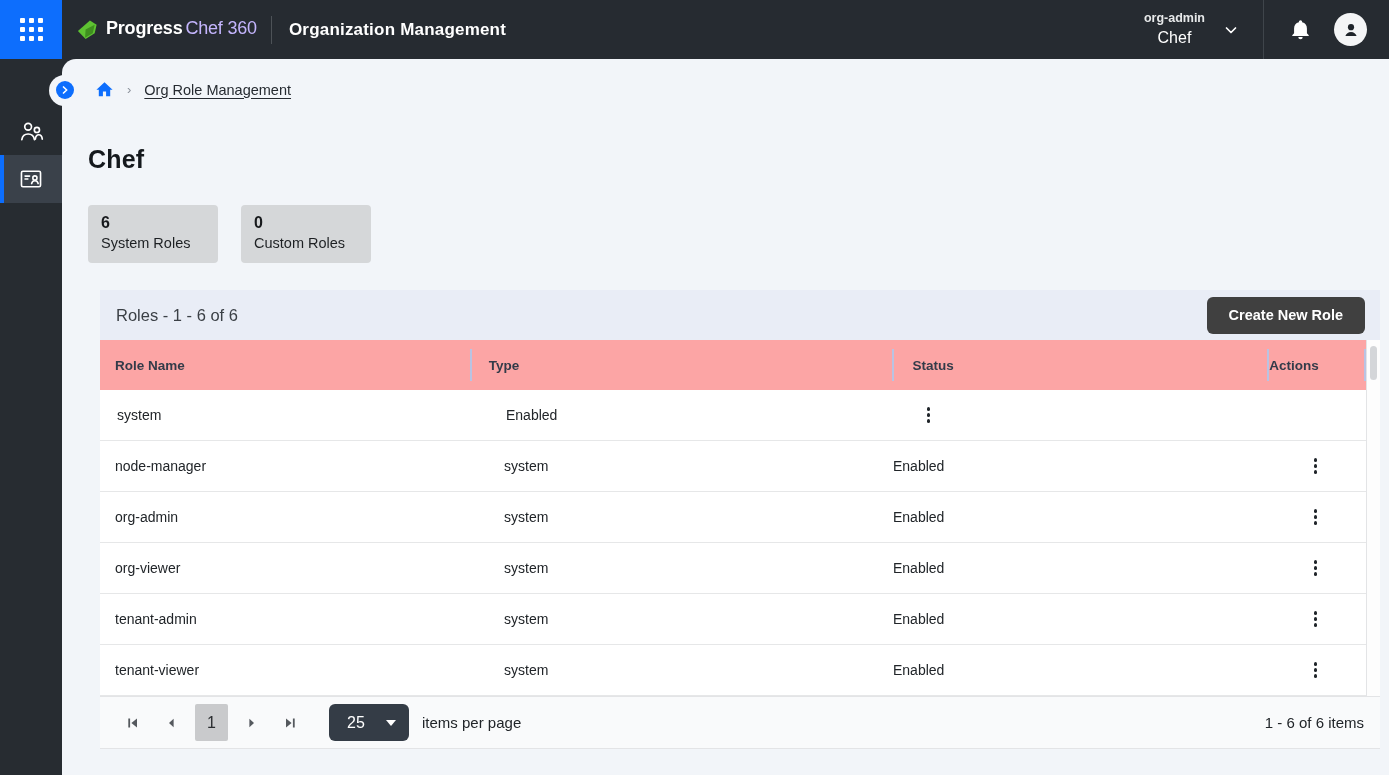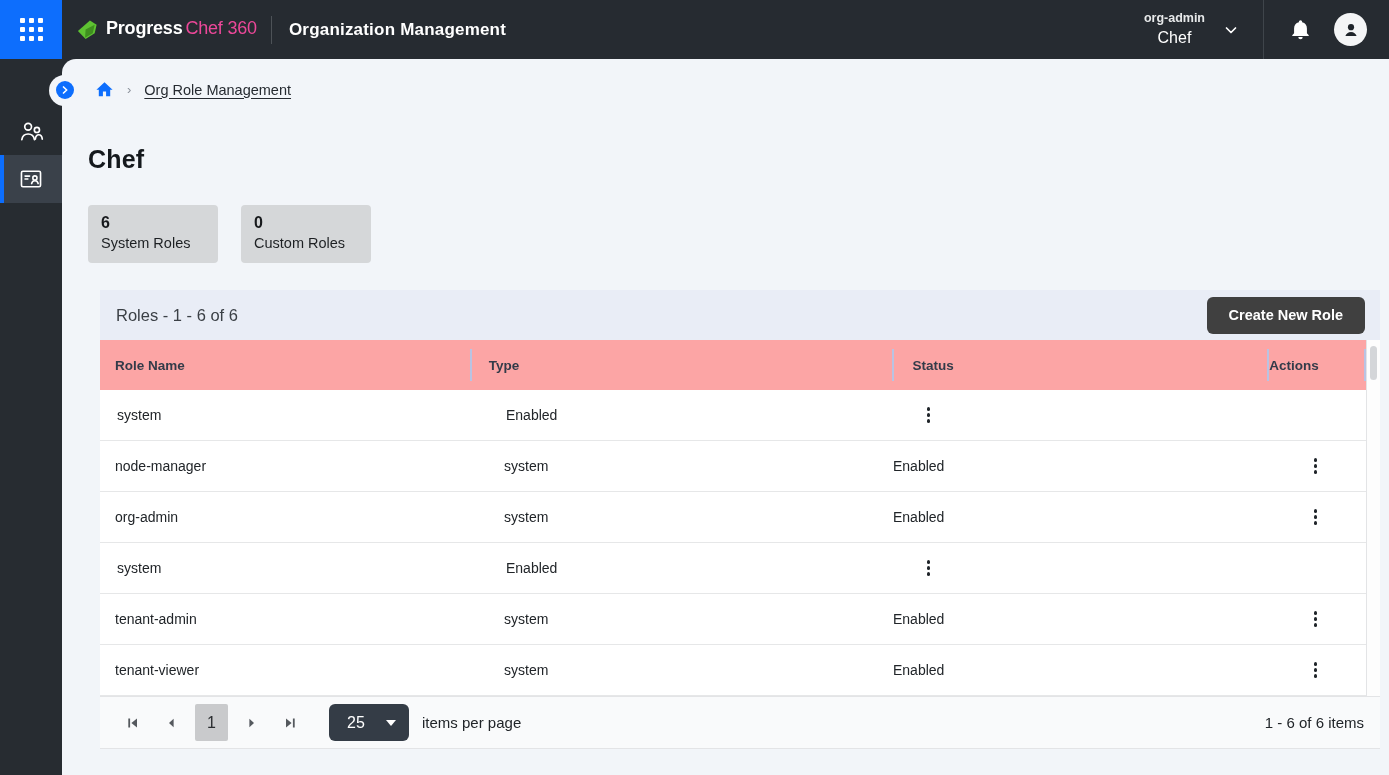--- a/index.html
+++ b/index.html
@@ -8,21 +8,21 @@
   .app { position:relative; width:1389px; height:775px; background:#262b31; }
 
   
   .top-header { position:absolute; top:0; left:0; width:1389px; height:59px; background:#262b31; display:flex; align-items:center; }
   .apps-btn { width:62px; height:59px; background:#0d6efd; display:flex; align-items:center; justify-content:center; flex:0 0 62px; cursor:pointer; }
   .grid-icon { display:grid; grid-template-columns:repeat(3,5px); grid-template-rows:repeat(3,5px); gap:4px; }
   .grid-icon i { background:#fff; border-radius:1px; }
   .brand { display:flex; align-items:flex-start; margin-left:14px; }
   .brand svg { margin-right:7px; }
   .brand-bold { color:#fff; font-weight:bold; font-size:18px; letter-spacing:-0.2px; }
-  .brand-reg { color:#ec4899; font-size:18px; margin-left:3px; letter-spacing:-0.2px; }
+  .brand-reg { color:#c4b5fd; font-size:18px; margin-left:3px; letter-spacing:-0.2px; }
   .hdr-divider { width:1px; height:28px; background:#4d5257; margin:0 17px 0 14px; }
   .app-title { color:#fff; font-weight:bold; font-size:17px; letter-spacing:.2px; }
   .hdr-right { margin-left:auto; display:flex; align-items:center; height:59px; }
   .org-switcher { display:flex; align-items:center; cursor:pointer; margin-right:24px; }
   .org-texts { display:flex; flex-direction:column; align-items:center; margin-right:18px; }
   .org-label { color:#e7e9ea; font-size:12.5px; font-weight:bold; line-height:15px; }
   .org-name { color:#fff; font-size:16px; line-height:20px; margin-top:2px; }
   .hdr-divider2 { width:1px; height:59px; background:#3f454b; }
   .bell-btn { width:48px; height:59px; display:flex; align-items:center; justify-content:center; cursor:pointer; margin-left:12px; }
   .avatar-btn { width:33px; height:33px; border-radius:50%; background:#f4f5f6; display:flex; align-items:center; justify-content:center; cursor:pointer; margin:0 22px 0 10px; }
@@ -238,20 +238,21 @@
         <div class="td c-status">Enabled</div>
         <div class="td c-actions">
             <span class="kebab">
               <i></i>
               <i></i>
               <i></i>
             </span>
           </div>
       </div>
       <div class="row">
+        <div class="td c-name">org-viewer</div>
         <div class="td c-type">system</div>
         <div class="td c-status">Enabled</div>
         <div class="td c-actions">
             <span class="kebab">
               <i></i>
               <i></i>
               <i></i>
             </span>
           </div>
       </div>

